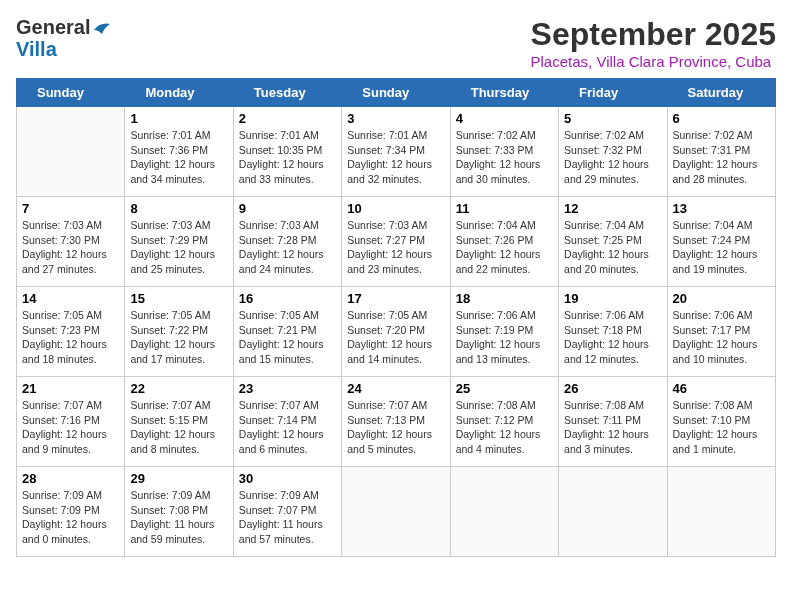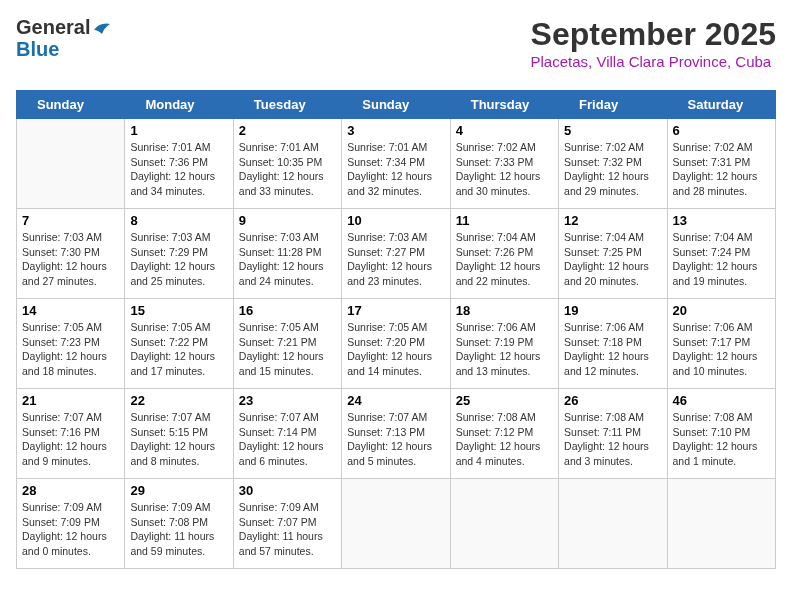--- a/index.html
+++ b/index.html
@@ -7,21 +7,21 @@
       font-family: Arial, sans-serif;
       background: #fff;
       width: 792px;
       min-height: 612px;
       padding: 16px;
     }
     .header {
       display: flex;
       justify-content: space-between;
       align-items: flex-start;
-      margin-bottom: 20px;
+      margin-bottom: 8px;
     }
     .logo {
       display: flex;
       flex-direction: column;
       align-items: flex-start;
     }
     .title-block {
       text-align: left;
     }
     .month-title {
@@ -69,21 +69,21 @@
 </head>
 <body>
 
 <div class="header">
   <div class="logo">
   <div style="display:flex;align-items:center;">
     <div style="font-size:20px;font-weight:bold;line-height:1.1;">
       <span style="color:#333;">General</span><svg width="20" height="14" viewBox="0 0 20 14" style="vertical-align:middle;margin-left:2px;">
             <path d="M2,8 Q8,0 18,2 Q12,6 10,12 Q6,8 2,8Z" fill="#1a6faf"></path>
           </svg><br>
-      <span style="color:#1a6faf;font-size:20px;font-weight:bold;">Blue</span>
+      <span style="color:#1a6faf;font-size:20px;font-weight:bold;">Villa</span>
     </div>
   </div>
 </div>
   <div class="title-block">
     <div class="month-title">September 2025</div>
     <div class="subtitle">Placetas, Villa Clara Province, Cuba</div>
   </div>
 </div>
 
 <table class="calendar">
@@ -130,21 +130,21 @@
         <td>
           <div class="day-num">7</div>
           <div class="day-info"><span>Sunrise: 7:03 AM</span><br><span>Sunset: 7:30 PM</span><br><span>Daylight: 12 hours</span><br><span>and 27 minutes.</span></div>
         </td>
         <td>
           <div class="day-num">8</div>
           <div class="day-info"><span>Sunrise: 7:03 AM</span><br><span>Sunset: 7:29 PM</span><br><span>Daylight: 12 hours</span><br><span>and 25 minutes.</span></div>
         </td>
         <td>
           <div class="day-num">9</div>
-          <div class="day-info"><span>Sunrise: 7:03 AM</span><br><span>Sunset: 11:28 PM</span><br><span>Daylight: 12 hours</span><br><span>and 24 minutes.</span></div>
+          <div class="day-info"><span>Sunrise: 7:03 AM</span><br><span>Sunset: 7:28 PM</span><br><span>Daylight: 12 hours</span><br><span>and 24 minutes.</span></div>
         </td>
         <td>
           <div class="day-num">10</div>
           <div class="day-info"><span>Sunrise: 7:03 AM</span><br><span>Sunset: 7:27 PM</span><br><span>Daylight: 12 hours</span><br><span>and 23 minutes.</span></div>
         </td>
         <td>
           <div class="day-num">11</div>
           <div class="day-info"><span>Sunrise: 7:04 AM</span><br><span>Sunset: 7:26 PM</span><br><span>Daylight: 12 hours</span><br><span>and 22 minutes.</span></div>
         </td>
         <td>

